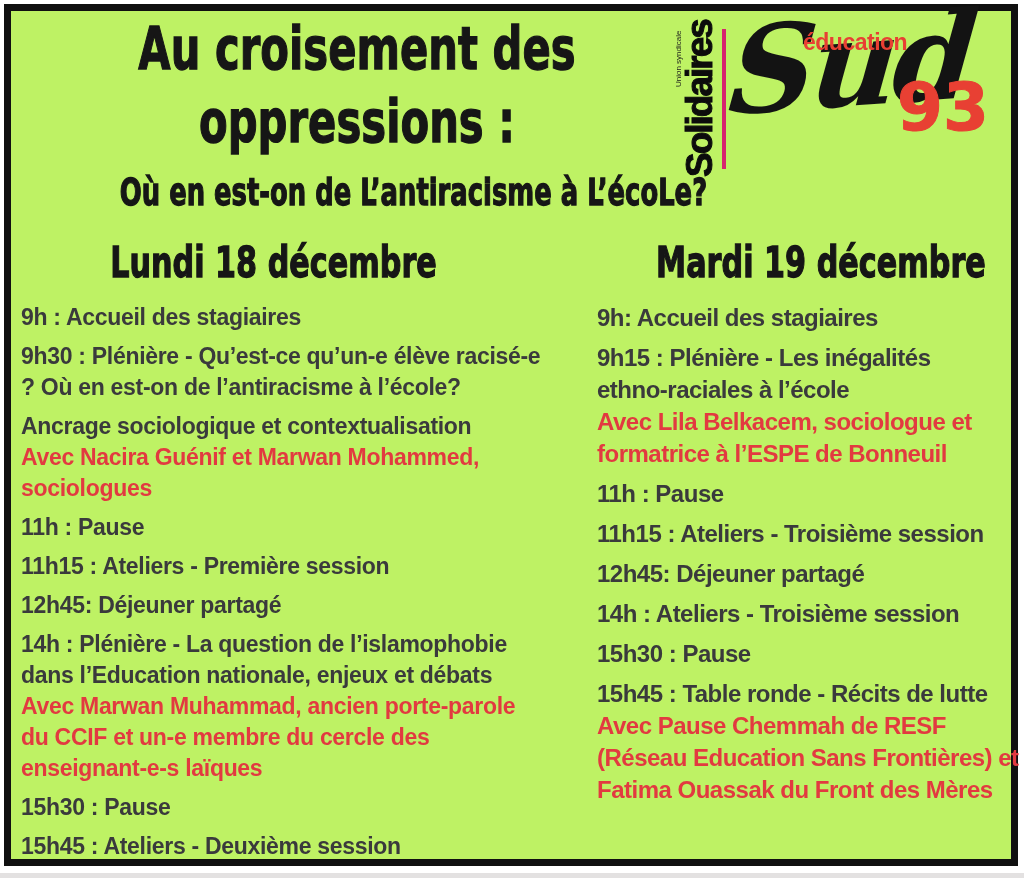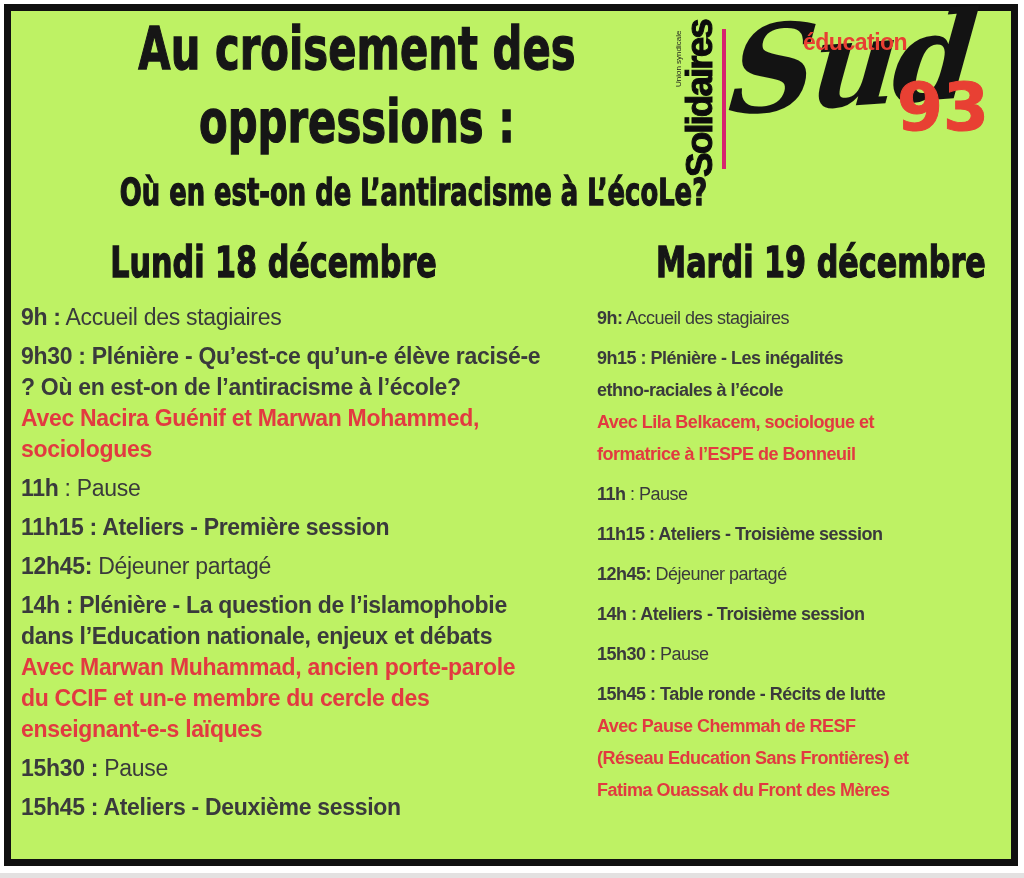--- a/index.html
+++ b/index.html
@@ -81,23 +81,23 @@
   .day-title{
     margin:0 0 13px 0;text-align:center;
     font-size:42px;line-height:52px;
     transform:scaleX(.72);transform-origin:50% 50%;
   }
   .line{
     white-space:nowrap;margin:0;
     font-size:23px;line-height:31px;letter-spacing:-.3px;
   }
   .line.new{margin-top:8px;}
-  .col-right .line{font-size:18px;line-height:32px;letter-spacing:-.5px;}
+  .col-right .line{font-size:24px;line-height:32px;letter-spacing:-.5px;}
   .col-right .line.new{}
-  .seg.plain{font-weight:normal;color:var(--ink);}
+  .seg.plain{font-weight:bold;color:var(--ink);}
   .seg.bold{font-weight:bold;color:var(--ink);}
   .seg.red{font-weight:bold;color:var(--red);}
 </style>
 </head>
 <body>
 
 <div class="frame">
 
   <div class="titles">
     <div class="title-line display">Au croisement des</div>
@@ -114,20 +114,21 @@
     <span class="education-text">éducation</span>
     <span class="num93">93</span>
   </div>
 
   <section class="col col-left">
     <h3 class="day-title display">Lundi 18 décembre</h3>
     <div class="lines">
         <div class="line"><span class="seg bold">9h :</span><span class="seg plain"> Accueil des stagiaires</span></div>
         <div class="line new"><span class="seg bold">9h30 : Plénière - Qu’est-ce qu’un-e élève racisé-e</span></div>
         <div class="line"><span class="seg bold">? Où en est-on de l’antiracisme à l’école?</span></div>
+        <div class="line new"><span class="seg plain">Ancrage sociologique et contextualisation</span></div>
         <div class="line"><span class="seg red">Avec Nacira Guénif et Marwan Mohammed,</span></div>
         <div class="line"><span class="seg red">sociologues</span></div>
         <div class="line new"><span class="seg bold">11h</span><span class="seg plain"> : Pause</span></div>
         <div class="line new"><span class="seg bold">11h15 : Ateliers - Première session</span></div>
         <div class="line new"><span class="seg bold">12h45:</span><span class="seg plain"> Déjeuner partagé</span></div>
         <div class="line new"><span class="seg bold">14h : Plénière - La question de l’islamophobie</span></div>
         <div class="line"><span class="seg bold">dans l’Education nationale, enjeux et débats</span></div>
         <div class="line"><span class="seg red">Avec Marwan Muhammad, ancien porte-parole</span></div>
         <div class="line"><span class="seg red">du CCIF et un-e membre du cercle des</span></div>
         <div class="line"><span class="seg red">enseignant-e-s laïques</span></div>

